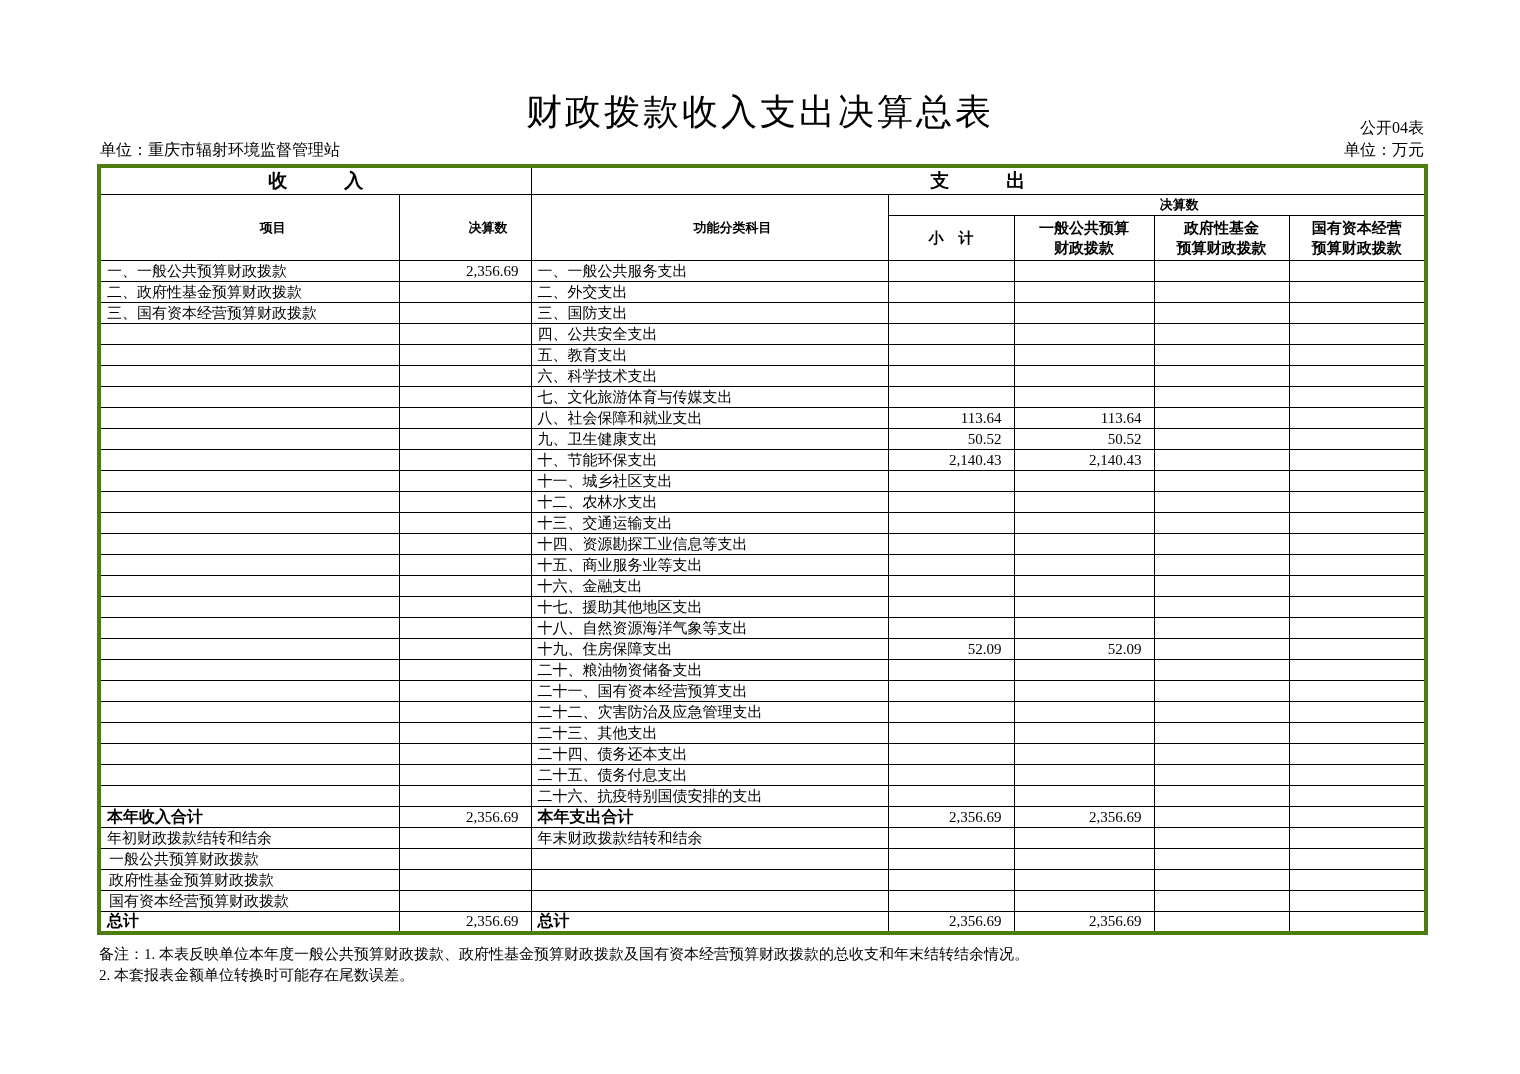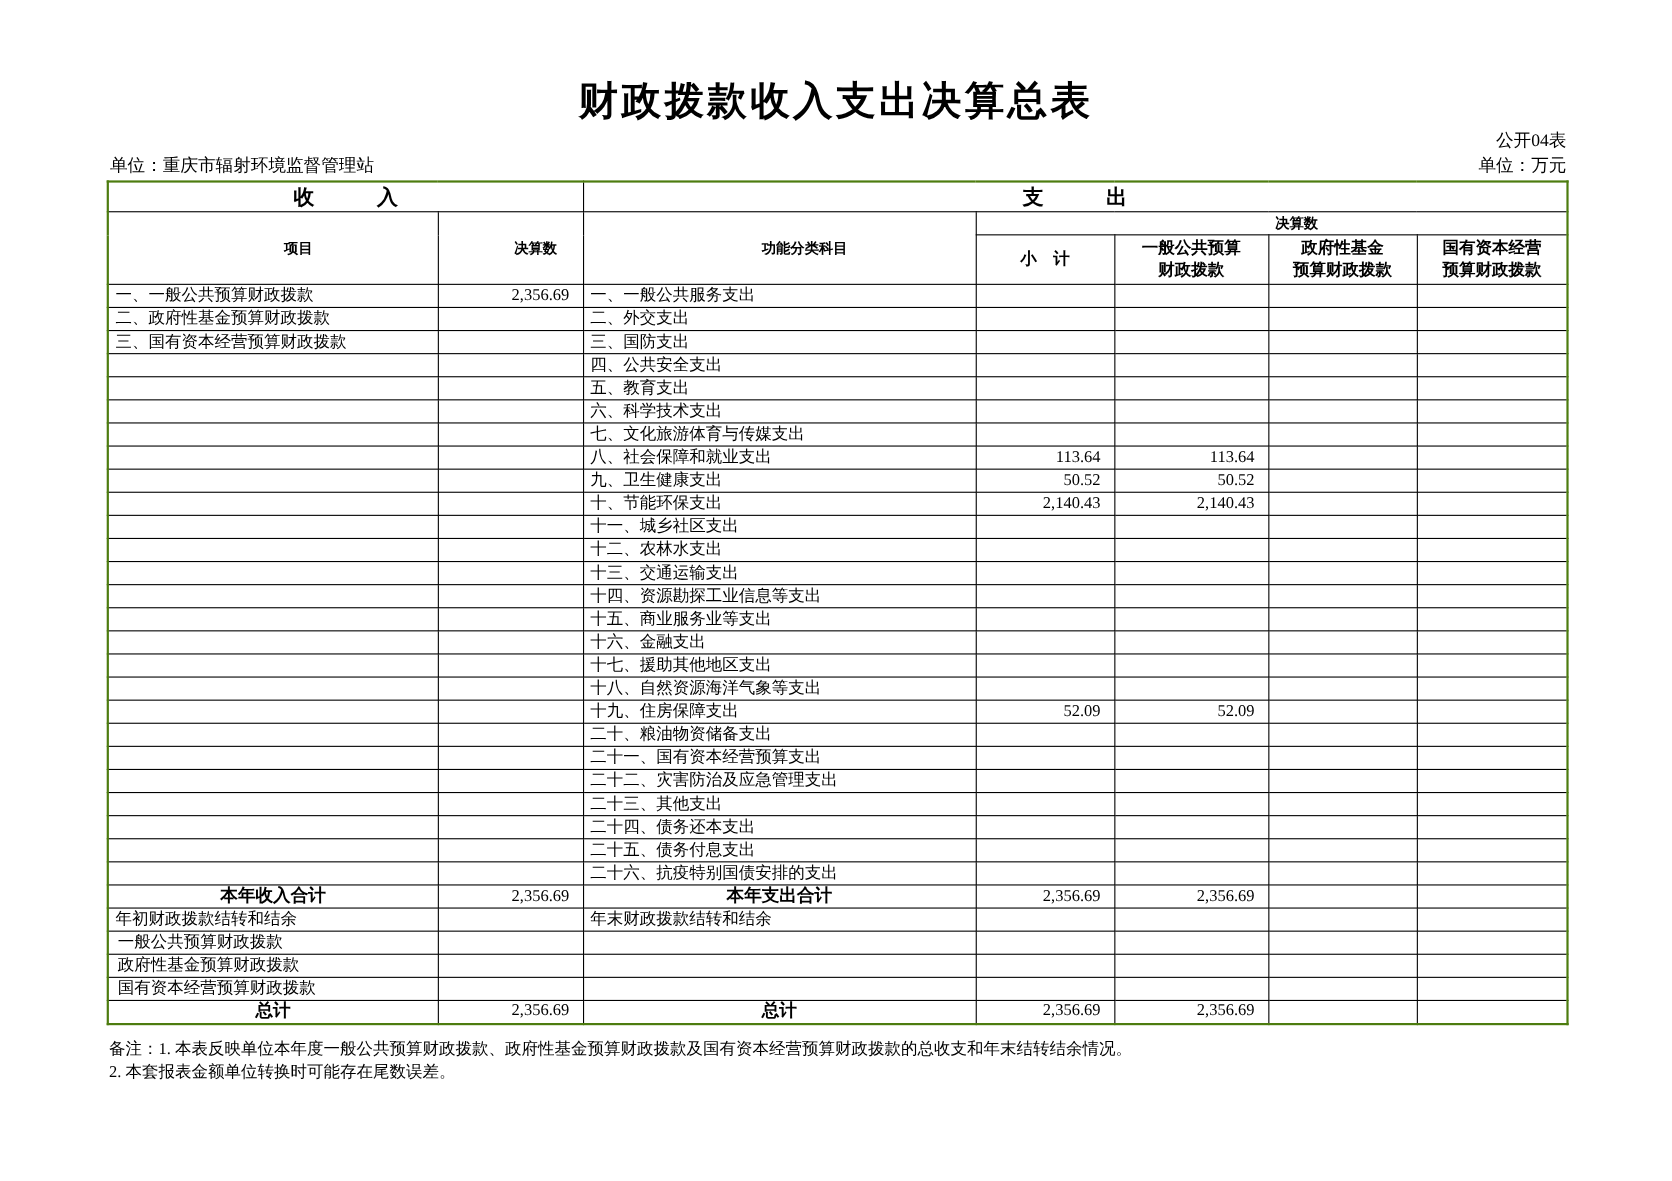--- a/index.html
+++ b/index.html
@@ -5,46 +5,46 @@
   * { box-sizing: border-box; }
   html, body { margin: 0; padding: 0; background: #ffffff; }
   body {
     width: 1520px; height: 1074px;
     font-family: "Liberation Serif", "DejaVu Serif", serif;
     color: #000;
   }
   .page { position: relative; width: 1520px; height: 1074px; overflow: hidden; background: #fff; }
 
   .title {
-    position: absolute; top: 68px; left: 0; width: 100%;
-    text-align: center; font-size: 36px; font-weight: bold; letter-spacing: 3px;
+    position: absolute; top: 88px; left: 0; width: 100%;
+    text-align: center; font-size: 36px; font-weight: normal; letter-spacing: 3px;
   }
   .form-code { position: absolute; top: 118px; right: 96px; font-size: 16px; }
   .unit-left { position: absolute; top: 140px; left: 100px; font-size: 16px; }
   .unit-right { position: absolute; top: 140px; right: 96px; font-size: 16px; margin-left: 18px; }
 
   table.fiscal {
     position: absolute; top: 164px; left: 97px;
     width: 1327px; table-layout: fixed; border-collapse: collapse;
-    border: 2px solid #4d7c0f;
+    border: 4px solid #4d7c0f;
   }
   table.fiscal th, table.fiscal td {
     border: 1px solid #000; overflow: hidden; white-space: nowrap;
   }
   table.fiscal th { font-weight: bold; text-align: center; padding: 0 2px; }
 
   tr.r-top th { height: 27px; font-size: 19px; white-space: pre; }
   tr.r-mid th { height: 21px; font-size: 13px; padding-left: 48px; }
   th.span2 { font-size: 17px; }
   tr.r-sub th { height: 45px; font-size: 15px; line-height: 1.35; white-space: pre-line; }
 
   tbody td { height: 21px; font-size: 15px; line-height: 1; padding: 0 6px; }
   tbody td.txt { text-align: left; }
   tbody td.num { text-align: right; padding-right: 12px; font-size: 15px; }
-  tbody td.total { text-align: center; font-weight: bold; font-size: 16px; }
+  tbody td.total { text-align: left; font-weight: bold; font-size: 16px; }
   tbody td.indent { padding-left: 8px; }
 
   .notes { position: absolute; top: 944px; left: 99px; font-size: 15px; line-height: 1.4; }
   .notes .note-2 { }
   .page-number {
     position: absolute; top: 980px; left: 0; width: 100%;
     text-align: center; font-size: 19px; letter-spacing: 6px;
   }
 </style>
 </head>

